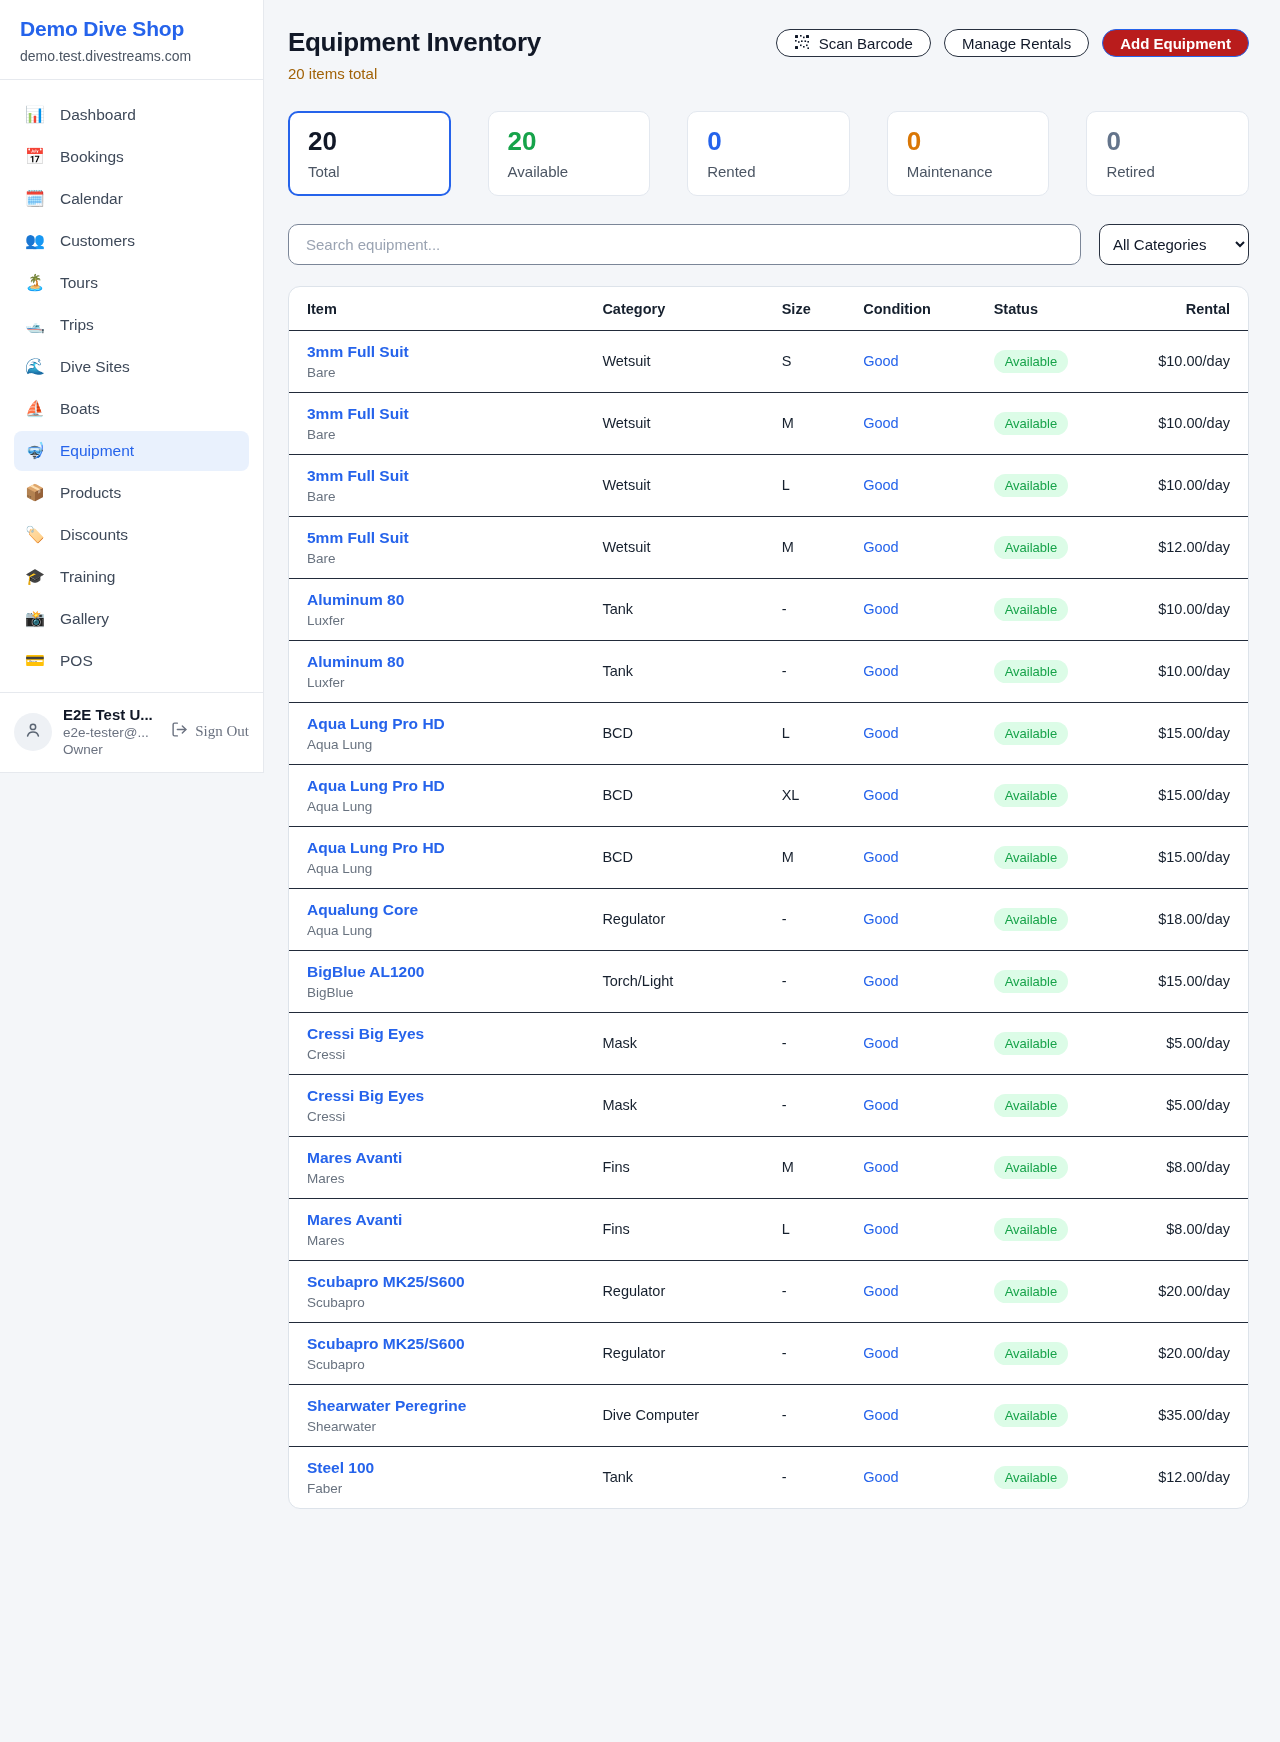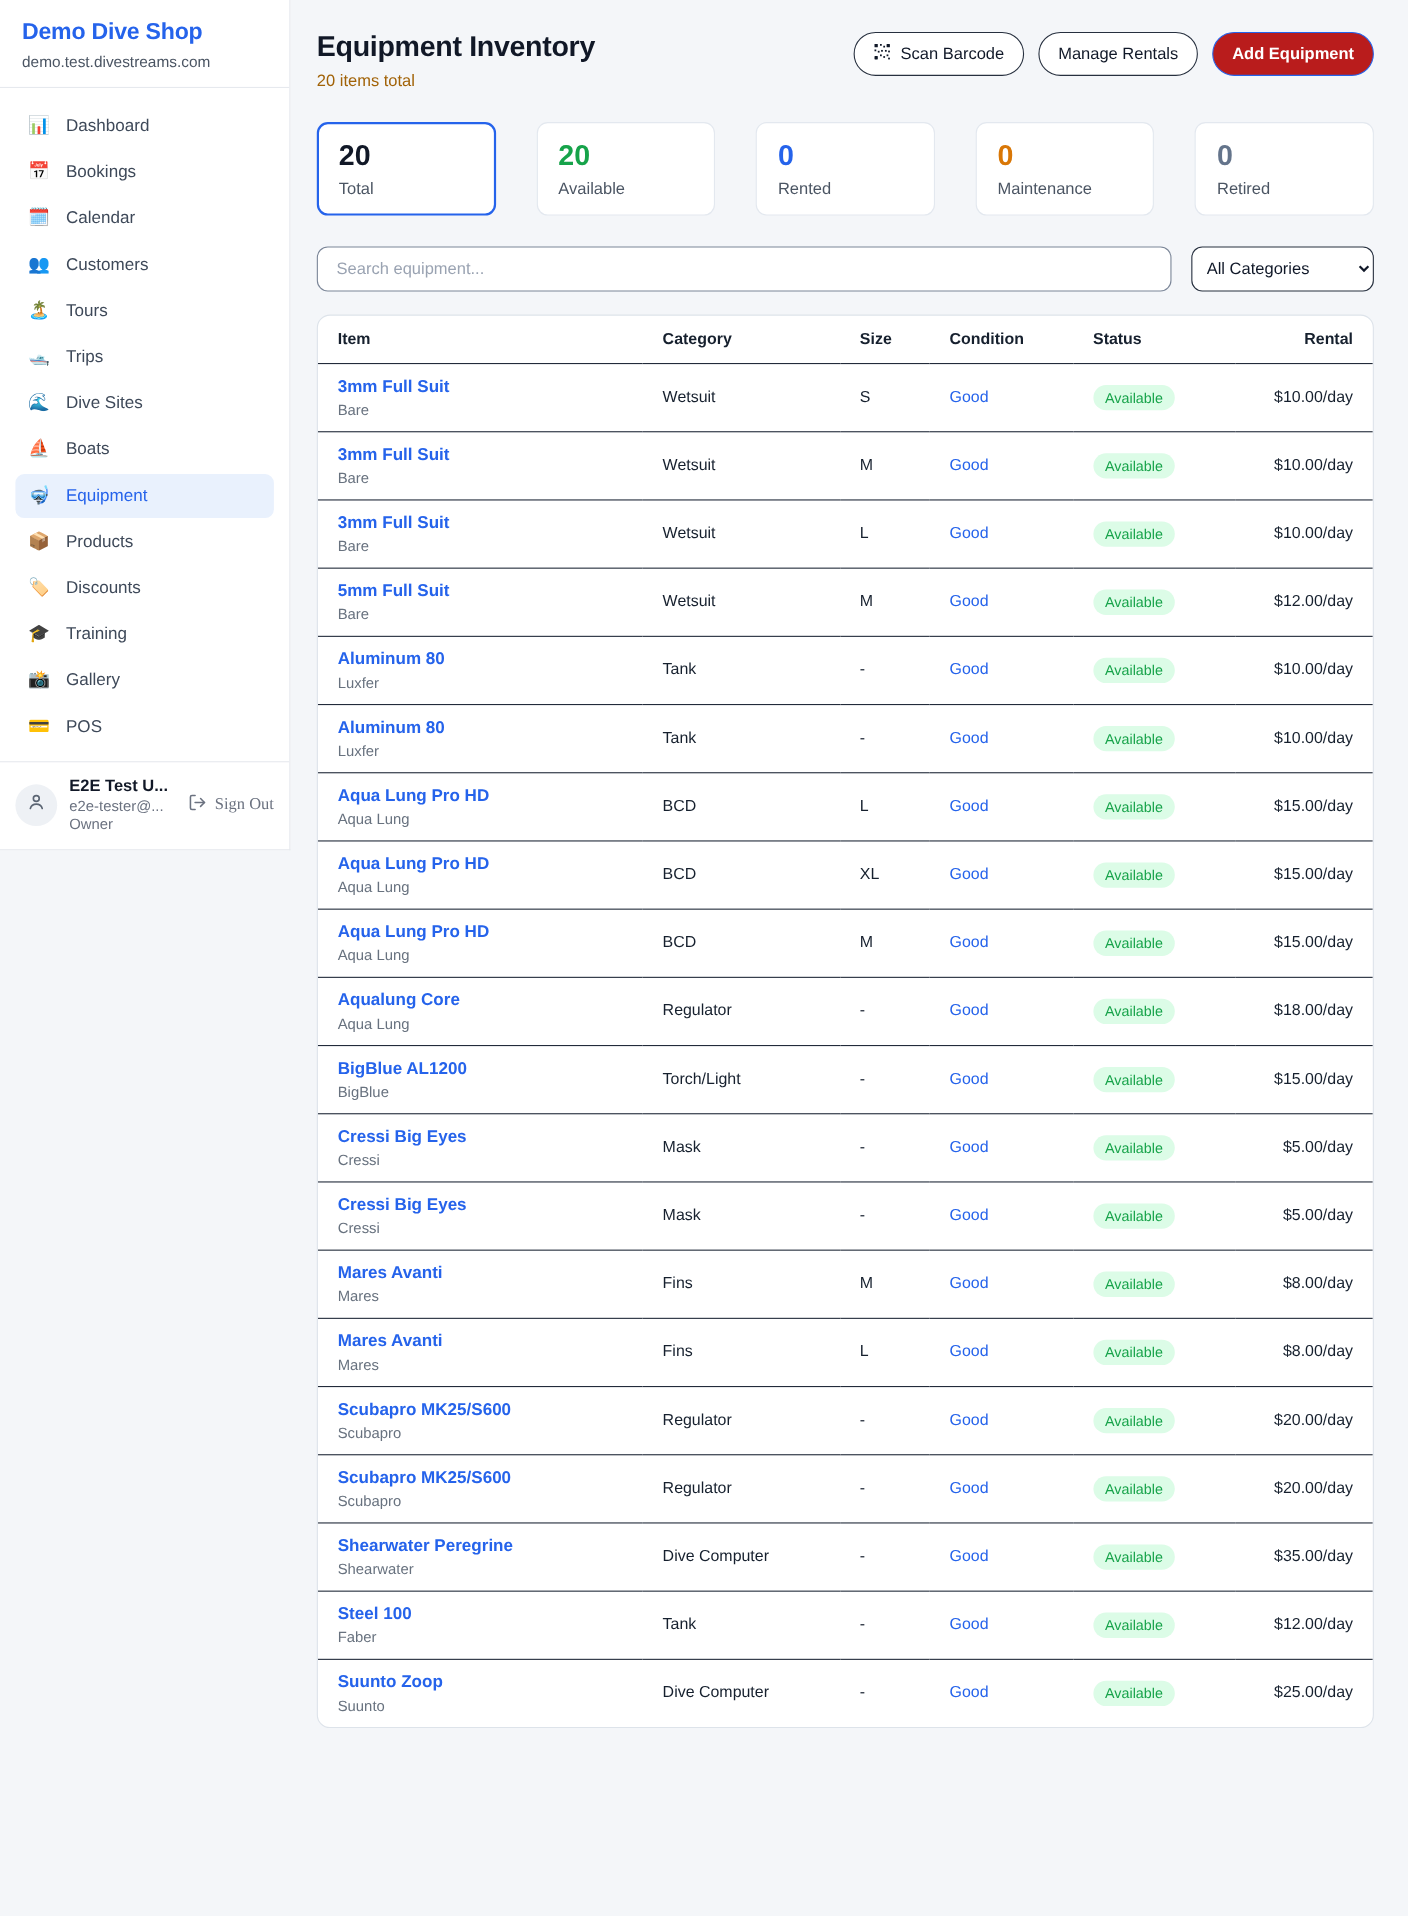--- a/index.html
+++ b/index.html
@@ -49,21 +49,21 @@
     font-size: 15px; font-family: Liberation Serif, serif; cursor: pointer; flex: none;
   }
 
   
   .main { margin-left: 256px; padding: 27px 31px 16px 32px; }
   .page-header { display: flex; justify-content: space-between; align-items: flex-start; }
   .page-title { font-size: 26px; font-weight: 800; color: #111827; letter-spacing: -0.3px; }
   .page-subtitle { font-size: 15px; color: #a16207; margin-top: 7px; }
   .header-actions { display: flex; gap: 13px; margin-top: 2px; }
   .btn {
-    height: 40px; border-radius: 20px; font-size: 15px; font-family: inherit;
+    height: 28px; border-radius: 20px; font-size: 15px; font-family: inherit;
     padding: 0 17px; display: inline-flex; align-items: center; gap: 9px;
     cursor: pointer; font-weight: 500; white-space: nowrap;
   }
   .btn-outline { background: #fff; border: 1px solid #27303f; color: #101828; }
   .btn-primary { background: #b91c1c; border: 1px solid #2563eb; color: #fff; font-weight: 600; }
 
   
   .stats-row { display: flex; gap: 37px; margin-top: 29px; }
   .stat-card {
     flex: 1; background: #fff; border: 1px solid #e3e8ef;
@@ -75,21 +75,21 @@
 
   
   .search-row { display: flex; gap: 18px; margin-top: 28px; }
   .search-input {
     flex: 1; height: 41px; background: #fff;
     border: 1px solid #7b8698; border-radius: 10px;
     padding: 0 17px; font-size: 15px; font-family: inherit; color: #16202e;
   }
   .search-input::placeholder { color: #9aa3b2; }
   .category-select {
-    width: 166px; height: 41px; background: #fff;
+    width: 150px; height: 41px; background: #fff;
     border: 1px solid #27303f; border-radius: 10px;
     font-size: 15px; font-family: inherit; color: #101828; padding: 0 9px;
     cursor: pointer;
   }
 
   
   .table-card {
     margin-top: 21px; background: #fff;
     border: 1px solid #dde3ea; border-radius: 12px; overflow: hidden;
   }
@@ -455,25 +455,16 @@
   </tr>
           <tr>
     <td><a class="item-name">Steel 100</a>
         <div class="item-brand">Faber</div></td>
     <td>Tank</td>
     <td>-</td>
     <td><a class="cond-link">Good</a></td>
     <td><span class="status-badge">Available</span></td>
     <td class="cell-rental">$12.00/day</td>
   </tr>
-          <tr>
-    <td><a class="item-name">Suunto Zoop</a>
-        <div class="item-brand">Suunto</div></td>
-    <td>Dive Computer</td>
-    <td>-</td>
-    <td><a class="cond-link">Good</a></td>
-    <td><span class="status-badge">Available</span></td>
-    <td class="cell-rental">$25.00/day</td>
-  </tr>
         </tbody>
     </table>
   </div>
 </main>
 
 </body></html>

